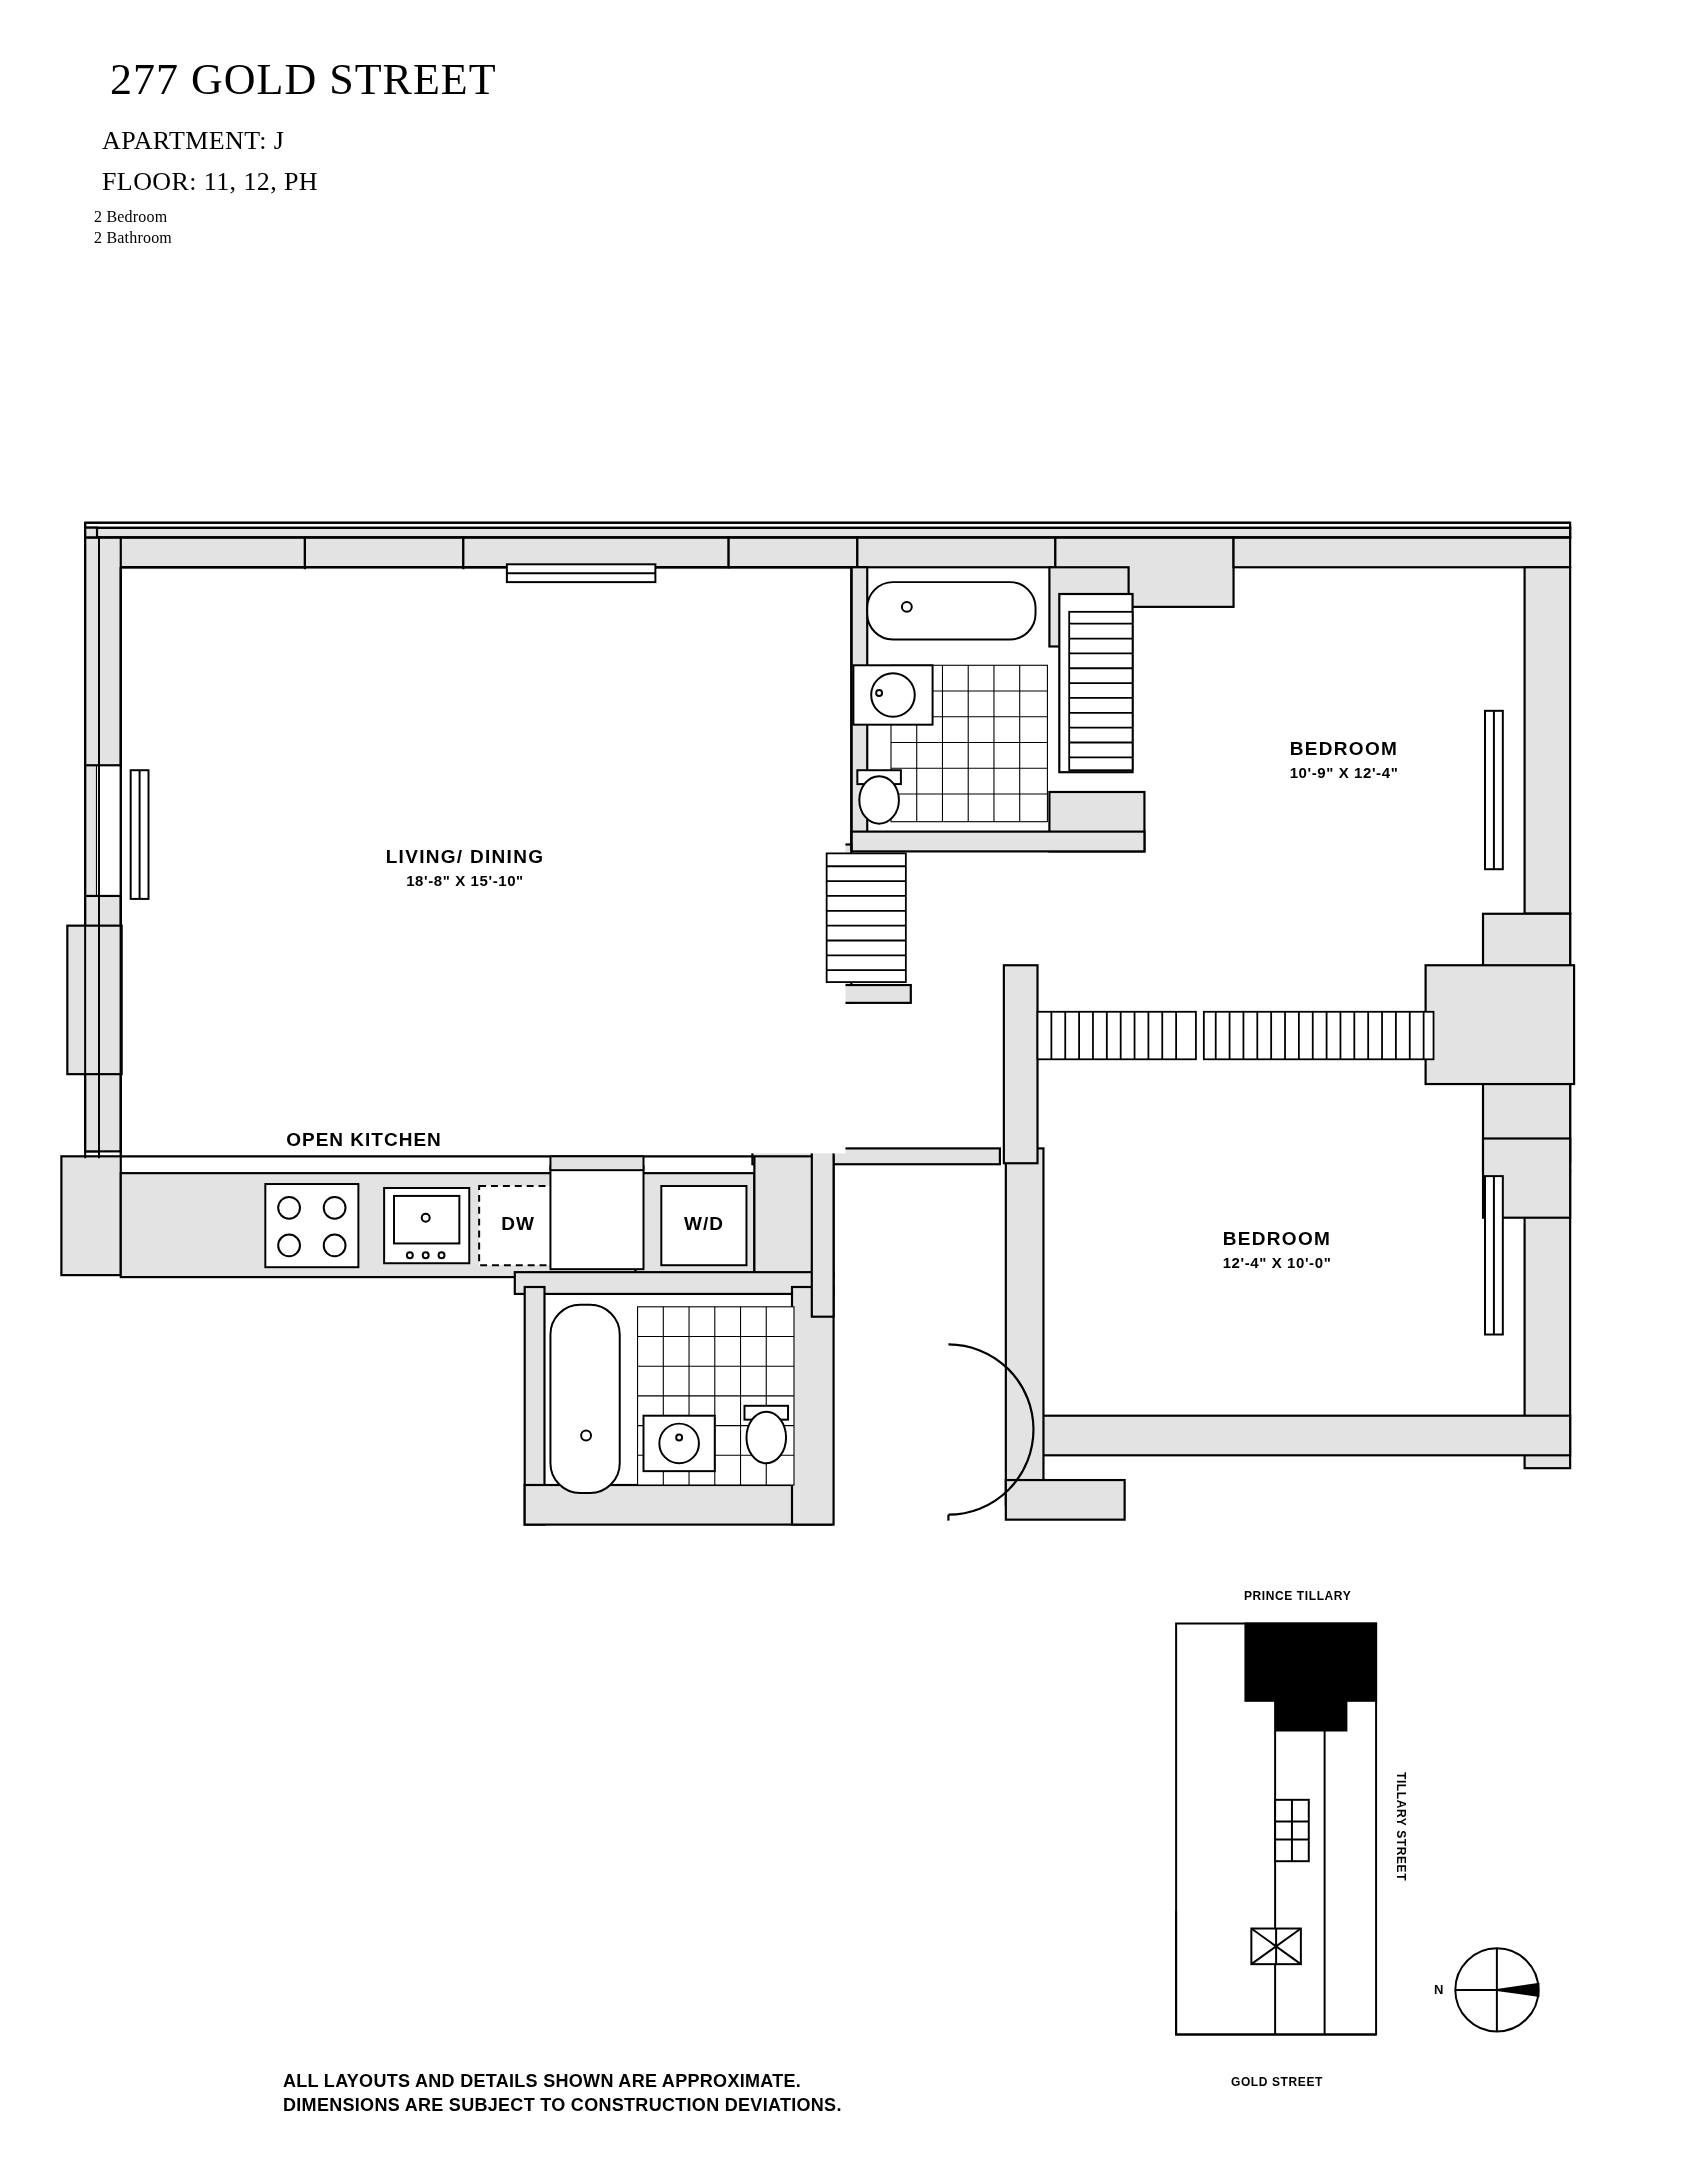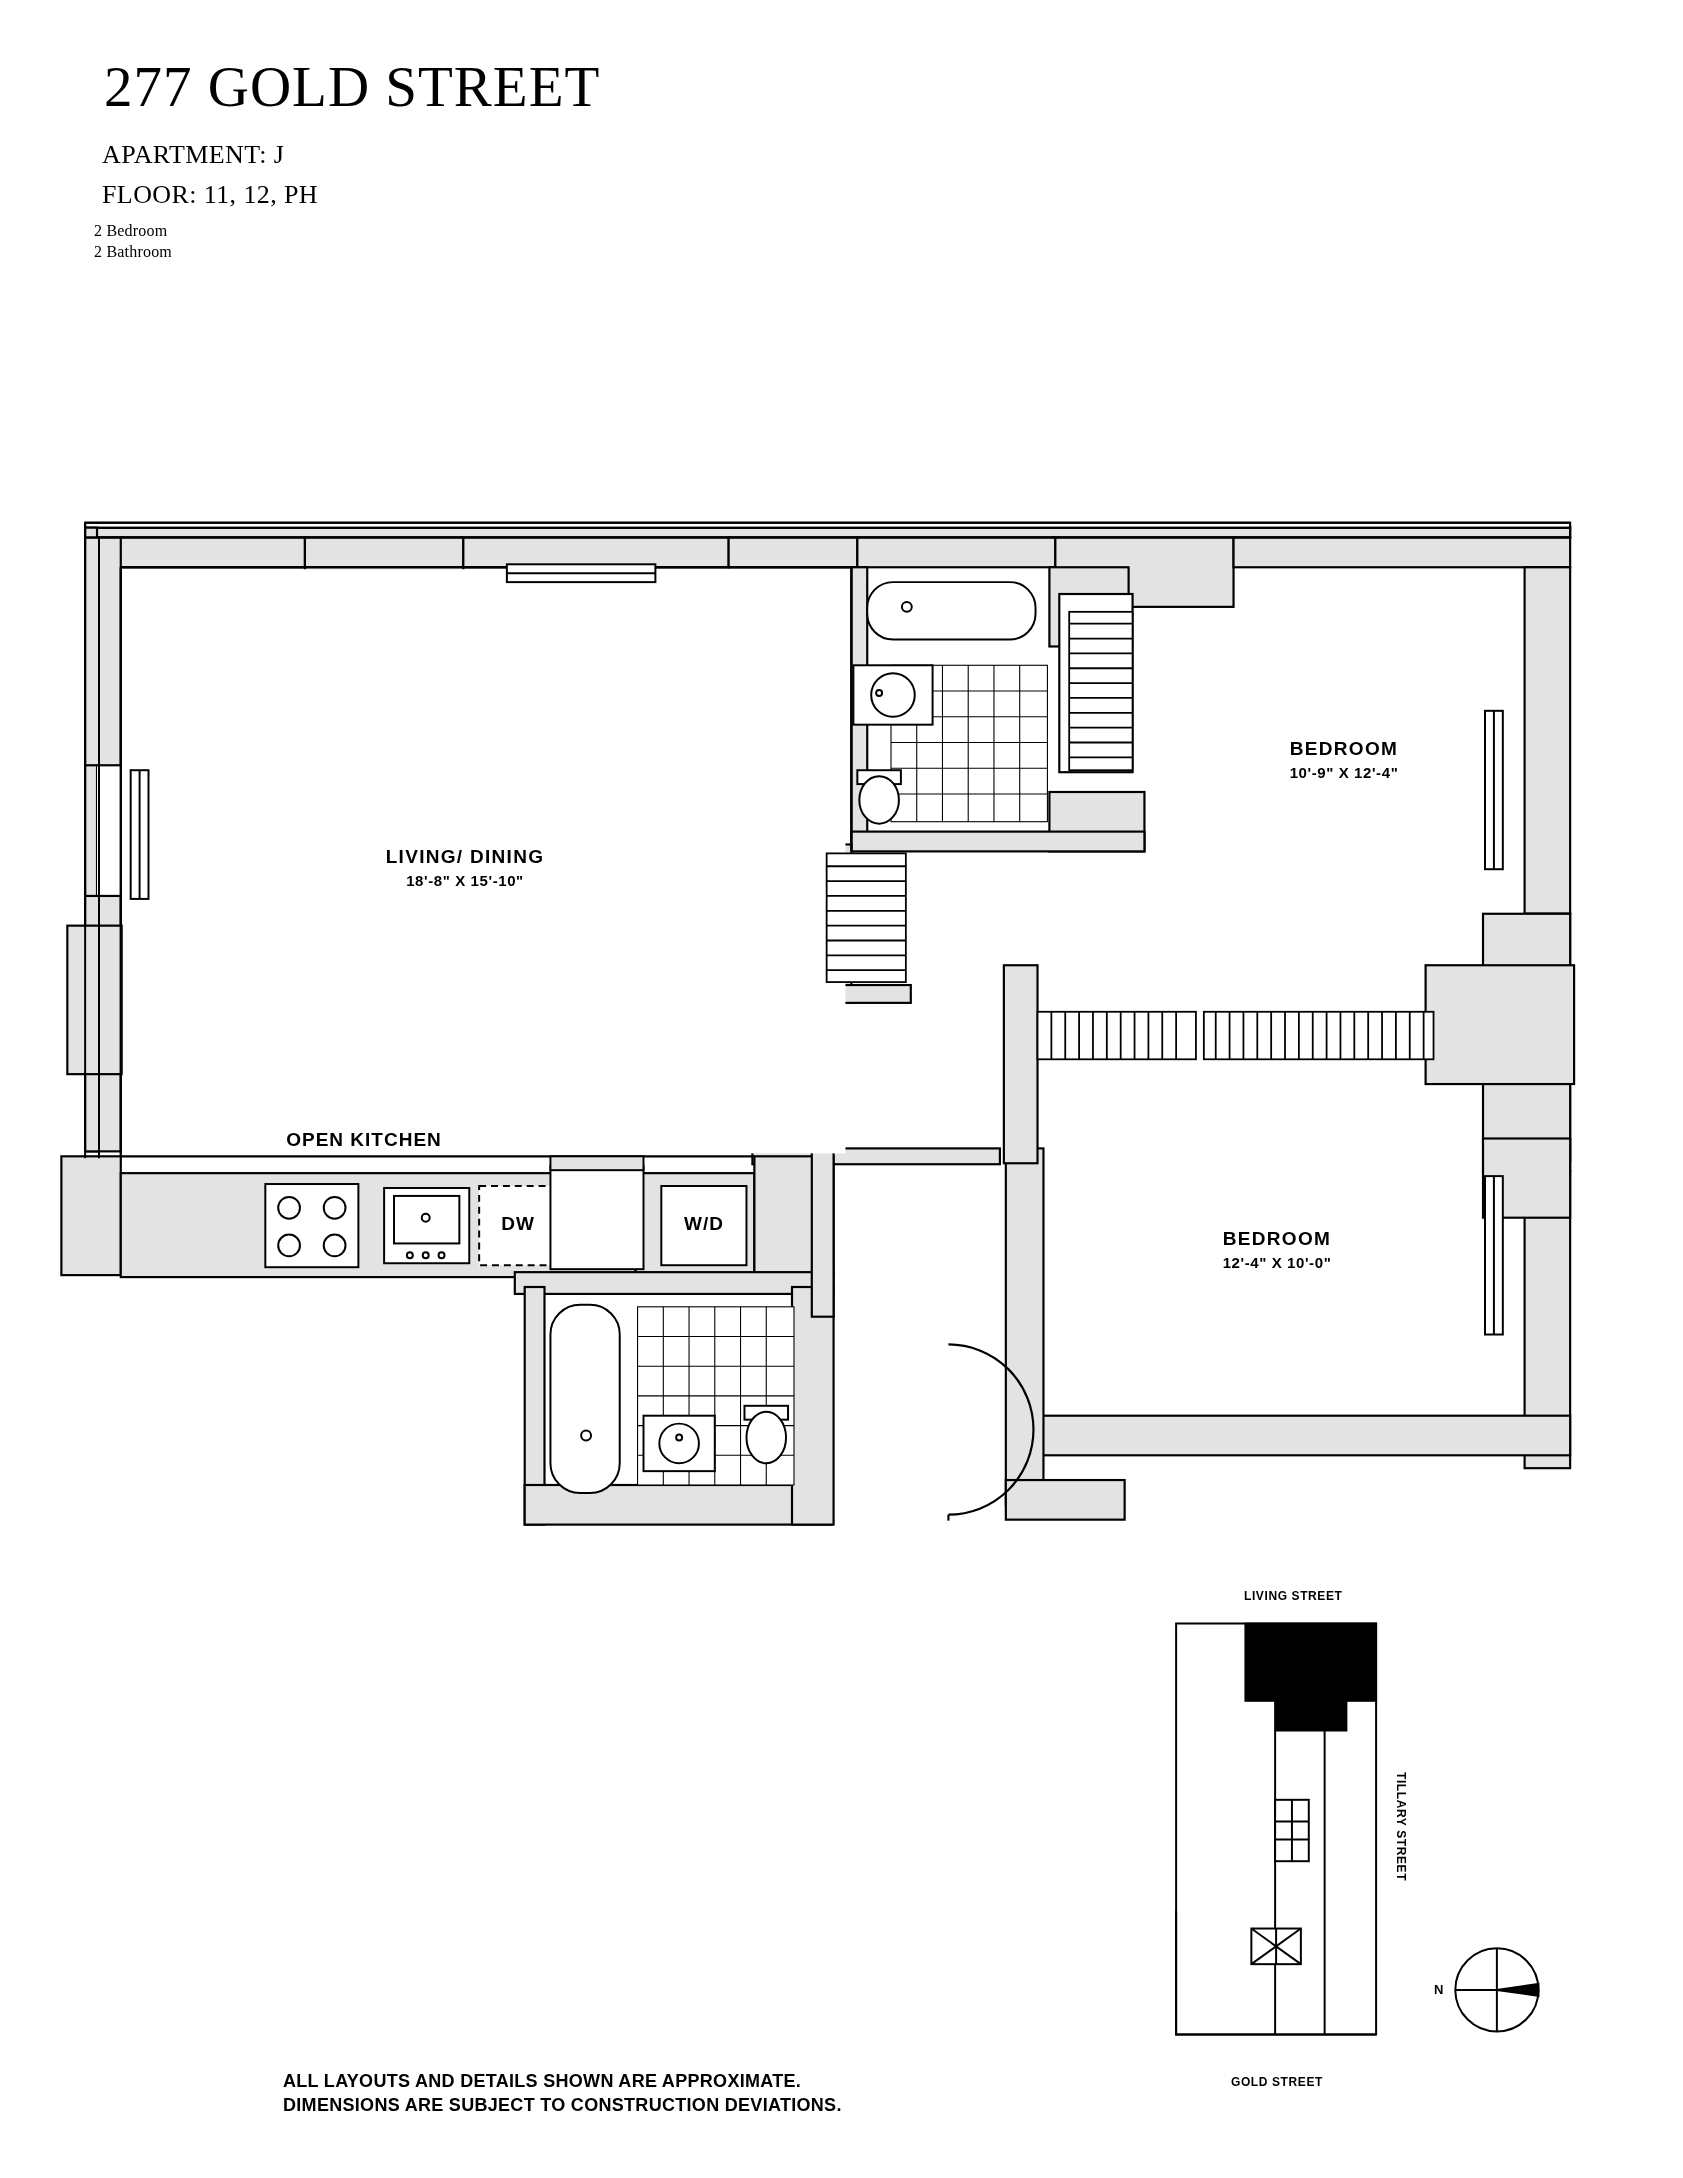--- a/index.html
+++ b/index.html
@@ -18,23 +18,23 @@
 
   
   #header {
     position: absolute;
     left: 94px;
     top: 57px;
     width: 891px;
   }
   #building-title {
     font-family: "Liberation Serif", serif;
-    font-size: 57px;
+    font-size: 44px;
     letter-spacing: 1px;
-    margin: 0 0 22px 10px;
+    margin: 0 0 22px 16px;
     font-weight: normal;
     line-height: 1.05;
   }
   .meta-big {
     font-family: "Liberation Serif", serif;
     font-size: 26px;
     line-height: 1.25;
     margin: 8px;
     letter-spacing: 0.4px;
   }
@@ -415,21 +415,21 @@
 
   <div class="room-label" style="left:1277px; top:1228px;">
     <div class="room-name">BEDROOM</div>
     <div class="room-dims">12'-4" X 10'-0"</div>
   </div>
 
   <div class="fixture-label" style="left:364px; top:1129px;">OPEN KITCHEN</div>
   <div class="fixture-label" style="left:518px; top:1213px;">DW</div>
   <div class="fixture-label" style="left:704px; top:1213px;">W/D</div>
 
-  <div class="map-street" style="left:1244px; top:1589px;">LIVING STREET</div>
+  <div class="map-street" style="left:1244px; top:1589px;">PRINCE TILLARY</div>
   <div class="map-street vertical" style="left:1408px; top:1772px;">TILLARY STREET</div>
   <div class="map-street" style="left:1231px; top:2075px;">GOLD STREET</div>
   <div id="compass-n" style="left:1434px; top:1982px;">N</div>
 
 </div>
 
 <div id="disclaimer">
   <div>ALL LAYOUTS AND DETAILS SHOWN ARE APPROXIMATE.</div>
   <div>DIMENSIONS ARE SUBJECT TO CONSTRUCTION DEVIATIONS.</div>
 </div>

